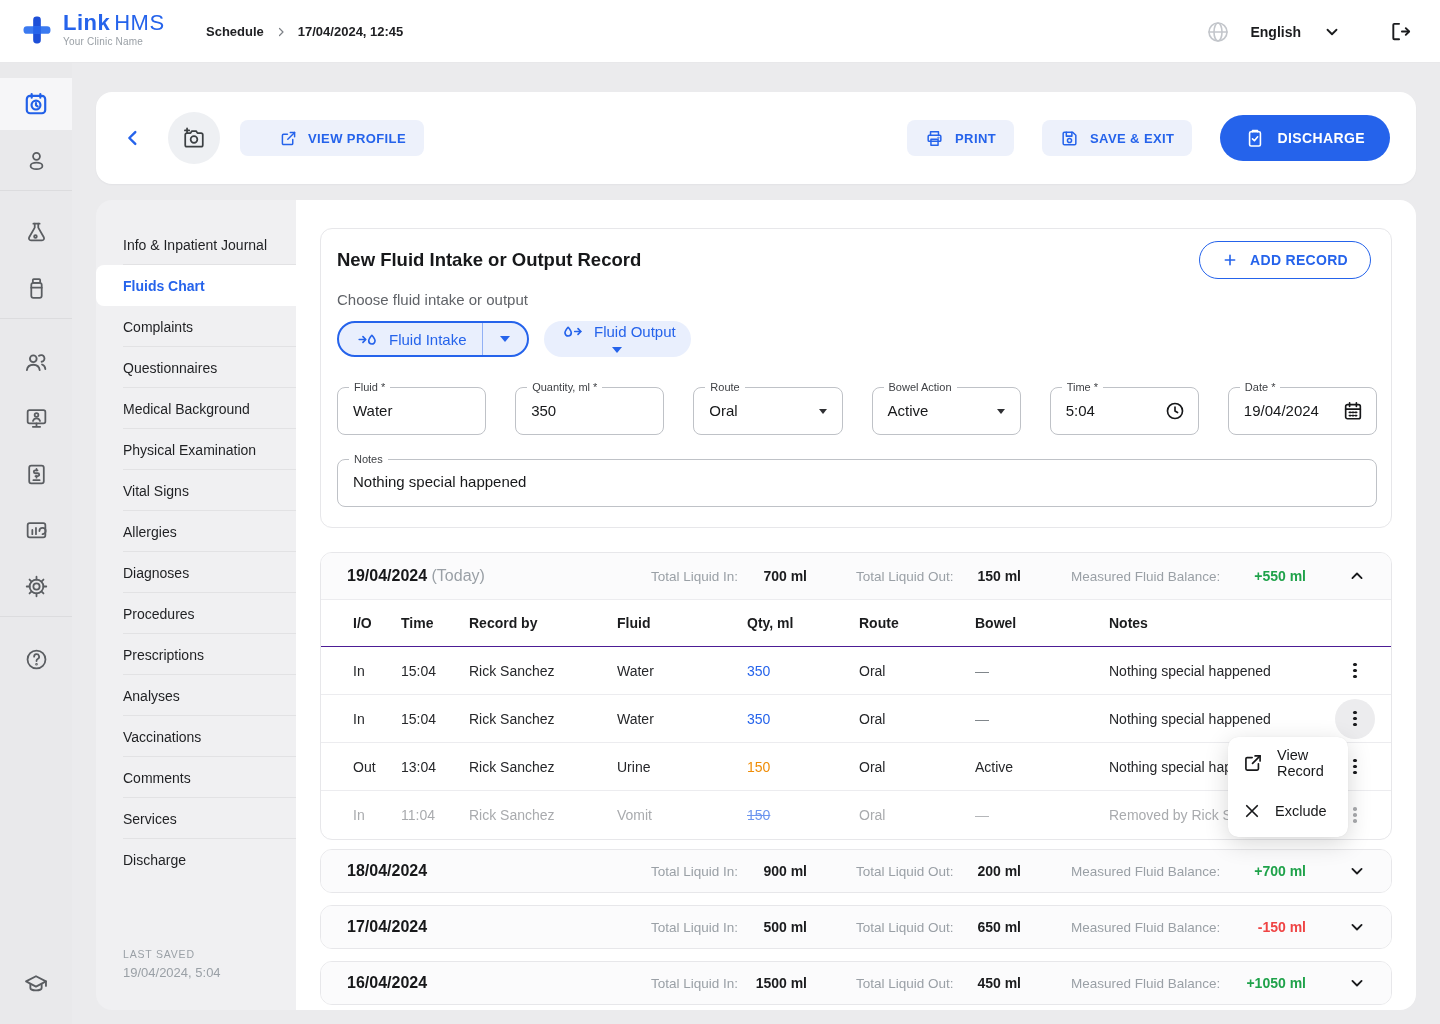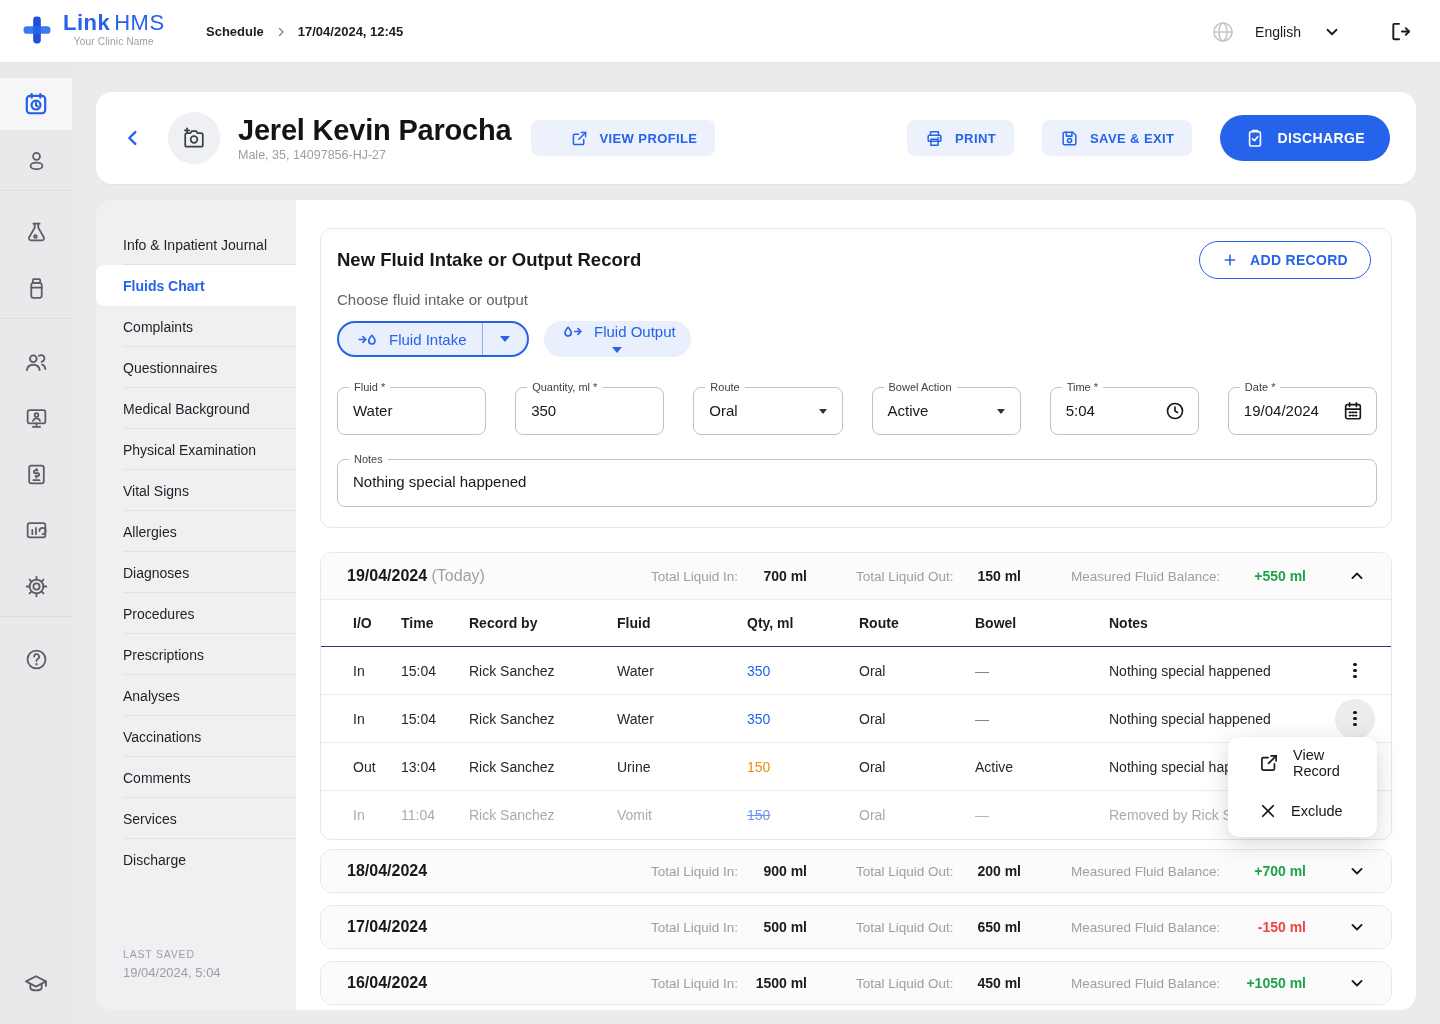--- a/index.html
+++ b/index.html
@@ -7,30 +7,30 @@
   body {
     position:relative; overflow:hidden;
     background:#ebebed;
     font-family:"Liberation Sans", sans-serif;
     color:#1b1c1e;
   }
   .ic { fill:none; stroke:currentColor; stroke-width:1.7; stroke-linecap:round; stroke-linejoin:round; }
 
   
   .topbar { position:absolute; top:0; left:0; right:0; height:63px; background:#fff; border-bottom:1px solid #e8e8ea; z-index:6; }
-  .logo { position:absolute; left:20px; top:12px; display:flex; align-items:center; gap:9px;text-align:center; }
+  .logo { position:absolute; left:20px; top:12px; display:flex; align-items:center; gap:9px; }
   .logo-txt .brand-line { font-size:22px; color:#2563eb; letter-spacing:.5px; line-height:22px; }
   .brand-line .b1 { font-weight:700; }
   .brand-line .b2 { font-weight:400; margin-left:4px; }
   .tagline { font-size:10px; color:#9aa0a6; margin-top:2px; letter-spacing:.2px; }
   .breadcrumb { position:absolute; left:206px; top:0; height:63px; display:flex; align-items:center; gap:11px; font-size:13px; color:#202124; font-weight:700; }
   .breadcrumb .sep { color:#7d8187; display:flex; }
   .tb-right { position:absolute; right:28px; top:0; height:63px; display:flex; align-items:center; }
   .globe { color:#c3c6cb; display:flex; }
-  .lang { font-size:14px; font-weight:400; margin-left:20px; }
+  .lang { font-size:14px; font-weight:700; margin-left:20px; }
   .lang-caret { margin-left:22px; color:#1b1c1e; display:flex; }
   .logout { margin-left:48px; color:#1b1c1e; display:flex; }
 
   
   .rail { position:absolute; left:0; top:63px; bottom:0; width:72px; background:#e9e9eb; z-index:5; }
   .rail-cell { position:absolute; left:0; width:72px; height:52px; display:flex; align-items:center; justify-content:center; color:#5a5d61; }
   .rail-cell.active { background:#f6f6f8; color:#2160e8; }
   .rail-div { position:absolute; left:0; width:72px; height:1px; background:#dcdcde; }
 
   
@@ -111,21 +111,21 @@
   .kebab { width:40px; height:40px; display:flex; align-items:center; justify-content:center; justify-self:center; cursor:pointer; border-radius:50%; }
   .kebab.hl { background:#ececee; }
   .kdots { display:flex; flex-direction:column; gap:2.6px; }
   .kdots i { width:3.6px; height:3.6px; border-radius:50%; background:#1b1c1e; }
   .trow.removed { color:#a9abae; }
   .trow.removed .dash { color:#b4b6b9; }
   .trow.removed .kdots i { background:#a9abae; }
   .q-strike { color:#6d96ef; text-decoration:line-through; }
 
   
-  .ctx-menu { position:absolute; left:1228px; top:737px; width:149px; background:#fff; border-radius:10px; box-shadow:0 6px 24px rgba(0,0,0,.16), 0 0 1px rgba(0,0,0,.1); z-index:30; padding:2px 16px; }
+  .ctx-menu { position:absolute; left:1228px; top:737px; width:120px; background:#fff; border-radius:10px; box-shadow:0 6px 24px rgba(0,0,0,.16), 0 0 1px rgba(0,0,0,.1); z-index:30; padding:2px 0; }
   .ctx-item { height:48px; display:flex; align-items:center; gap:14px; padding:0 15px; font-size:14.5px; color:#17181a; cursor:pointer; }
   .ctx-item .cic { color:#17181a; display:flex; }
 </style>
 </head>
 <body>
 
 <div class="topbar">
   <div class="logo">
     <svg width="34" height="34" viewBox="0 0 24 24">
       <rect x="9.3" y="2.5" width="5.4" height="19" rx="2.4" fill="#1d4fd8"></rect>
@@ -261,24 +261,20 @@
     <svg width="22" height="22" viewBox="0 0 24 24" class="ic" style="stroke-width:2.6">
         <polyline points="14.5 5.5 8 12 14.5 18.5"></polyline>
       </svg>
   </span>
   <div class="avatar">
     <svg width="26" height="26" viewBox="0 0 24 24" class="ic" style="stroke-width:1.6">
         <path d="M8.8 7.5l1.1-1.8h4.2l1.1 1.8h3.3a1.6 1.6 0 0 1 1.6 1.6v9.3a1.6 1.6 0 0 1-1.6 1.6H5.5a1.6 1.6 0 0 1-1.6-1.6V9.1a1.6 1.6 0 0 1 1.6-1.6z"></path>
         <circle cx="12" cy="13.4" r="3.1"></circle>
         <path d="M5.6 3v4M3.6 5h4"></path>
       </svg>
-  </div>
-  <div class="p-info">
-    <div class="p-name">Jerel Kevin Parocha</div>
-    <div class="p-meta">Male, 35, 14097856-HJ-27</div>
   </div>
   <button class="btn-light view-profile">
     <svg width="17" height="17" viewBox="0 0 24 24" class="ic" style="stroke-width:2.1">
         <path d="M18 13.5V19a1.6 1.6 0 0 1-1.6 1.6H5A1.6 1.6 0 0 1 3.4 19V7.6A1.6 1.6 0 0 1 5 6h5.5"></path>
         <polyline points="14.5 3.4 20.6 3.4 20.6 9.5"></polyline>
         <path d="M11 13L20.6 3.4"></path>
       </svg>
     <span>VIEW PROFILE</span>
   </button>
   <div class="header-actions">

